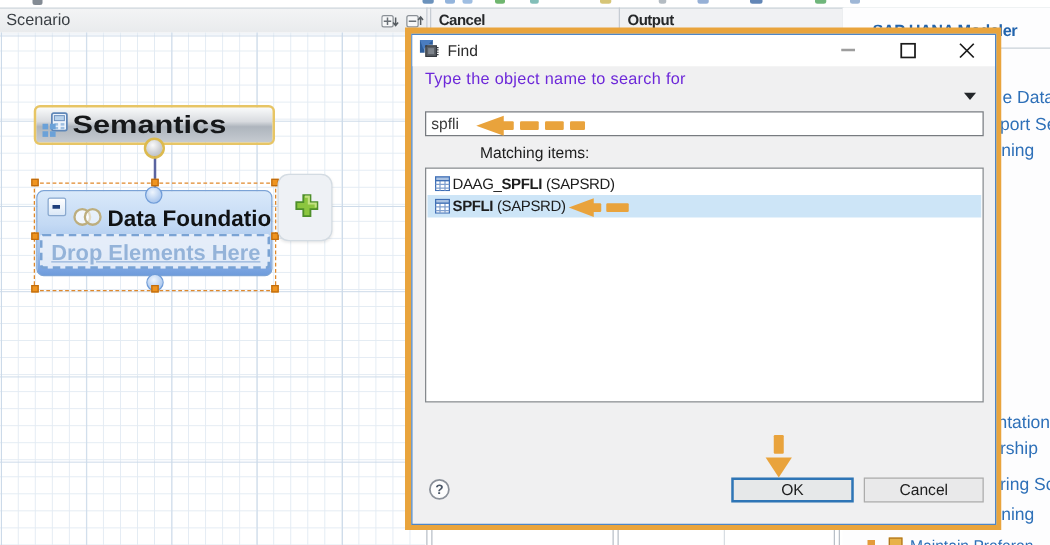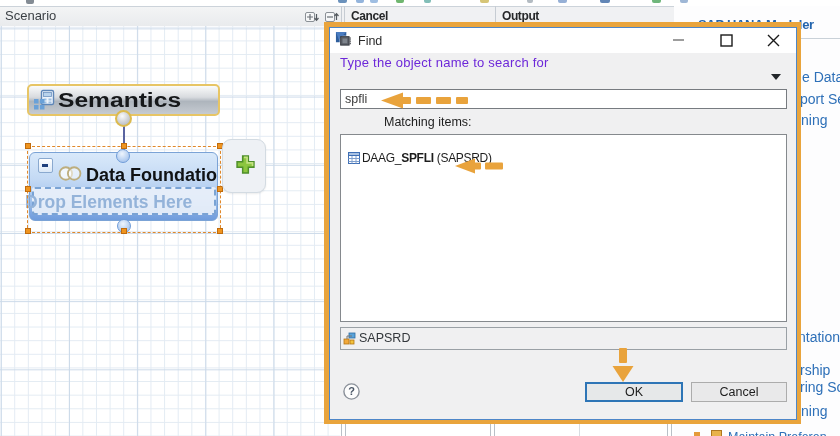--- a/index.html
+++ b/index.html
@@ -39,21 +39,21 @@
   
   #df{left:29px;top:152px;width:187px;height:67px;border:1.5px solid #7ba3d6;border-radius:6px;
       background:linear-gradient(#d9e9fa,#c3d9f4 40%,#a3c3ec 70%,#7ea7e2 90%,#6f9cdc 100%);
       overflow:hidden;}
   #dfMinus{position:absolute;left:8px;top:5px;width:13px;height:13px;border:1px solid #8aa9cf;border-radius:2px;
       background:linear-gradient(#ffffff,#dbe8f7);}
   #dfMinus div{position:absolute;left:2.5px;top:5px;width:6px;height:2.5px;background:#1f3f7c;}
   #dfTxt{position:absolute;left:56px;top:12px;width:300px;font-size:18px;font-weight:bold;color:#101214;transform-origin:0 0;white-space:nowrap;}
   #drop{left:32px;top:186.5px;width:180px;height:24px;border:2px dashed #7aa3d4;border-radius:3px;
       background:rgba(233,240,250,0.92);}
-  #dropTxt{left:25px;top:192px;font-size:17.5px;font-weight:bold;color:#94b3d9;white-space:nowrap;}
+  #dropTxt{left:41px;top:192px;font-size:17.5px;font-weight:bold;color:#94b3d9;white-space:nowrap;text-decoration:underline;}
   
   #selRect{left:27px;top:145.5px;width:192px;height:85px;border:1px dashed #e0882a;}
   .hdl{position:absolute;width:4px;height:4px;background:#ef941f;border:1px solid #c06c0e;}
   
   #plusPanel{left:222px;top:138.5px;width:42px;height:52px;background:#eef1f5;
       border:1px solid #d3dbe2;border-radius:9px 9px 9px 9px;box-shadow:0 1px 2px rgba(0,0,0,0.08);}
   
   #hdrRow{left:341px;top:6px;width:499px;height:19px;background:#f0f1f3;border-top:1px solid #ccd3da;}
   .vline{position:absolute;background:#c6ccd3;width:1px;}
   .hTitle{position:absolute;top:9px;font-size:12px;letter-spacing:-0.4px;font-weight:bold;color:#26282a;}
@@ -69,21 +69,21 @@
   #dlg{position:absolute;left:5px;top:5px;width:466px;height:391px;background:#f0f0f1;
       border:1px solid #4d86c8;}
   #titleBar{left:0;top:0;width:466px;height:25px;background:#ffffff;}
   #dlgTitle{left:28px;top:6px;font-size:12.5px;color:#2b2b2b;}
   #minBtn{left:343px;top:11px;width:11px;height:2px;background:#9d9d9d;}
   #lbl1{left:10px;top:27px;font-size:13px;letter-spacing:0.25px;color:#6d28d9;}
   #combo{left:10px;top:61px;width:444.5px;height:18px;background:#fff;border:1px solid #777b80;}
   #comboTxt{left:4px;top:2px;font-size:12.5px;color:#3c3c3c;}
   #lbl2{left:10px;top:87px;font-size:12.5px;color:#1d1d1d;margin-left:44px;}
   #list{left:10px;top:106px;width:444.5px;height:186px;background:#fff;border:1px solid #85898d;}
-  .lrow{position:absolute;left:1px;width:442.5px;height:18px;font-size:12px;letter-spacing:-0.3px;color:#1d1d1d;white-space:nowrap;margin-top:11px;}
+  .lrow{position:absolute;left:1px;width:442.5px;height:18px;font-size:12px;letter-spacing:-0.3px;color:#1d1d1d;white-space:nowrap;}
   .lrow .ltxt{position:absolute;left:20px;top:2px;}
   .licon{position:absolute;left:6px;top:3px;}
   #selRow{background:#cde5f7;}
   #statusFld{left:10px;top:299px;width:444.5px;height:21px;background:#f0f0f1;border:1px solid #9aa0a5;}
   #statusTxt{left:18px;top:3px;font-size:12.5px;color:#33373b;}
   #okBtn{left:255px;top:354px;width:94px;height:16px;background:#e6e8e9;border:2px solid #2e75b6;
       font-size:12.5px;color:#1d1d1d;text-align:center;line-height:16px;}
   #caBtn{left:361px;top:354px;width:94px;height:18px;background:#e9e9ea;border:1px solid #acacac;
       font-size:12.5px;color:#1d1d1d;text-align:center;line-height:18px;}
 </style>
@@ -175,21 +175,21 @@
   <div class="hTitle" style="left:351px">Cancel</div>
   <div class="hTitle" style="left:502px">Output</div>
 
   <div class="abs" id="rpanel">
     <div class="abs" id="rpTitle">SAP HANA Modeler</div>
     <div class="abs" id="rpLine"></div>
     <div class="rlink" style="left:128px;top:63px">e Data</div>
     <div class="rlink" style="left:126px;top:85px">port Serv</div>
     <div class="rlink" style="left:127px;top:106px">ning</div>
     <div class="rlink" style="left:124px;top:323px">ntation</div>
-    <div class="rlink" style="left:126px;top:356px">rship</div>
+    <div class="rlink" style="left:126px;top:344px">rship</div>
     <div class="rlink" style="left:126px;top:373px">ring Sc</div>
     <div class="rlink" style="left:127px;top:397px">ning</div>
     <div class="rlink" style="left:54px;top:424px;font-size:12.5px">Maintain Preferen</div>
     <div class="abs" style="left:20px;top:426px;width:6px;height:8px;background:#e49b3a"></div>
     <div class="abs" style="left:37px;top:424px;width:9px;height:10px;background:#e8b24a;border:1px solid #b07820"></div>
   </div>
 
   <div class="bline" style="left:341px;top:424px;height:12px"></div>
   <div class="bline" style="left:345px;top:424px;height:12px"></div>
   <div class="bline" style="left:490px;top:424px;height:12px"></div>
@@ -230,31 +230,30 @@
 
     <div class="abs" id="list">
       <div class="lrow" style="top:3px">
         <svg class="licon" width="12" height="12" viewBox="0 0 12 12">
           <rect x="0.5" y="0.5" width="11" height="11" fill="#fff" stroke="#3f6fb5"></rect>
           <path d="M0.5 3.5h11M0.5 6.5h11M0.5 9.5h11M4 0.5v11M8 0.5v11" stroke="#7f9fce" stroke-width="1"></path>
           <rect x="0.5" y="0.5" width="11" height="3" fill="#aac2e2" stroke="#3f6fb5"></rect>
         </svg>
         <span class="ltxt">DAAG_<b>SPFLI</b> (SAPSRD)</span>
       </div>
+      <div class="lrow" id="selRow" style="top:21px">
+        <svg class="licon" width="12" height="12" viewBox="0 0 12 12">
+          <rect x="0.5" y="0.5" width="11" height="11" fill="#fff" stroke="#3f6fb5"></rect>
+          <path d="M0.5 3.5h11M0.5 6.5h11M0.5 9.5h11M4 0.5v11M8 0.5v11" stroke="#7f9fce" stroke-width="1"></path>
+          <rect x="0.5" y="0.5" width="11" height="3" fill="#aac2e2" stroke="#3f6fb5"></rect>
+        </svg>
+        <span class="ltxt"><b>SPFLI</b> (SAPSRD)</span>
+      </div>
     </div>
 
-    <div class="abs" id="statusFld">
-      <svg class="abs" style="left:2px;top:4px" width="13" height="13" viewBox="0 0 13 13">
-        <rect x="6" y="1" width="6" height="5" fill="#5ba3d9" stroke="#2e6da4" stroke-width="0.8"></rect>
-        <rect x="1" y="7" width="5" height="5" fill="#f2a93b" stroke="#b57514" stroke-width="0.8"></rect>
-        <rect x="7" y="8" width="4" height="4" fill="#f2c23b" stroke="#b57514" stroke-width="0.8"></rect>
-        <path d="M4 7V4h5" fill="none" stroke="#777" stroke-width="1"></path>
-      </svg>
-      <div class="abs" id="statusTxt">SAPSRD</div>
-    </div>
 
     <svg class="abs" style="left:13px;top:355px" width="17" height="17" viewBox="0 0 17 17">
       <circle cx="8.5" cy="8.5" r="7.6" fill="#fdfdfd" stroke="#8a9099" stroke-width="1.4"></circle>
       <text x="8.5" y="12.4" font-size="11" font-weight="bold" fill="#4a5666" text-anchor="middle" font-family="Liberation Sans">?</text>
     </svg>
     <div class="abs" id="okBtn">OK</div>
     <div class="abs" id="caBtn">Cancel</div>
    </div>
   </div>
 

